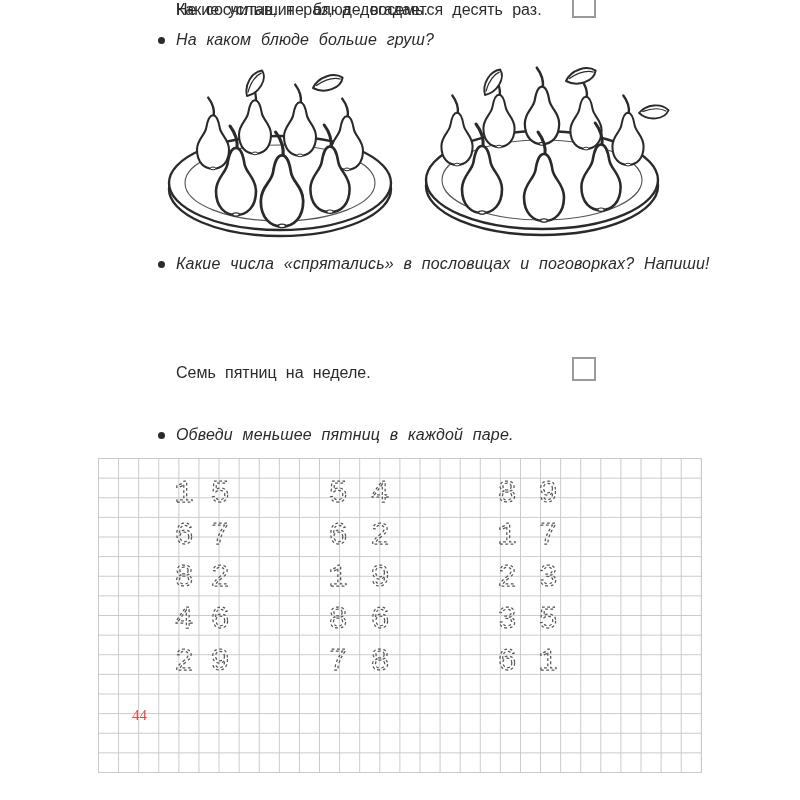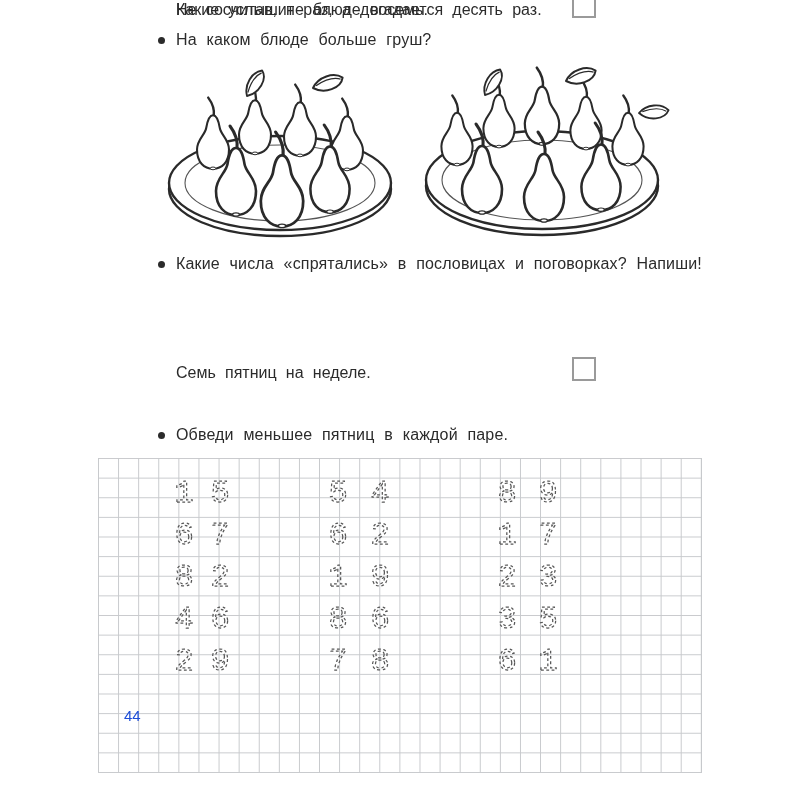--- a/index.html
+++ b/index.html
@@ -4,21 +4,21 @@
 <style>
   html,body{margin:0;padding:0;background:#ffffff;}
   .page{
     position:relative;width:800px;height:800px;background:#ffffff;overflow:hidden;
     font-family:"Liberation Sans","DejaVu Sans",sans-serif;color:#2b2b2b;
   }
   .heading{position:absolute;left:0;width:760px;font-size:16px;line-height:20px;
     word-spacing:0.32em;letter-spacing:0.01em;}
   .bullet-dot{position:absolute;left:158px;top:7px;width:7px;height:7px;border-radius:50%;
     background:#2b2b2b;}
-  .heading-text{position:absolute;left:176px;top:0;white-space:nowrap;}
+  .heading-text{position:absolute;left:176px;top:0;white-space:nowrap;font-style:italic;}
   .plate-svg{position:absolute;}
   .plate-line{fill:#ffffff;stroke:#2a2a2a;stroke-width:2.4;}
   .plate-rim{fill:#ffffff;stroke:#555555;stroke-width:1.1;}
   .pear-body{fill:#ffffff;stroke:#2a2a2a;stroke-width:2.6;}
   .pear-stem{fill:none;stroke:#2a2a2a;stroke-width:3;stroke-linecap:round;}
   .pear-base{fill:#ffffff;stroke:#2a2a2a;stroke-width:1.2;}
   .leaf-body{fill:#ffffff;stroke:#2a2a2a;stroke-width:2.2;stroke-linejoin:round;}
   .leaf-vein{fill:none;stroke:#2a2a2a;stroke-width:1.4;}
   .proverb-row{position:absolute;left:0;width:800px;height:24px;font-size:16px;line-height:20px;
     word-spacing:0.3em;}
@@ -35,21 +35,21 @@
       linear-gradient(to bottom,#c9cbce 1px,transparent 1px);
     background-size:20.1px 19.63px;
     border-right:1px solid #c7c9cc;border-bottom:1px solid #c9cbce;
   }
   .pairs-svg{position:absolute;left:98px;top:458px;width:603px;height:314px;}
   .trace-digit{
     font-family:"Liberation Mono","DejaVu Sans Mono",monospace;
     font-size:32px;fill:none;stroke:#585858;stroke-width:1.25;
     stroke-dasharray:2.8 2.5;text-anchor:middle;
   }
-  .page-number{position:absolute;left:124px;top:707px;font-size:15px;color:#1d4ed8;}
+  .page-number{position:absolute;left:132px;top:707px;font-size:15px;color:#ef4444;font-family:Liberation Serif, serif;}
 </style>
 </head>
 <body>
 
 <div class="page">
 
   <div class="heading" style="top:30px">
     <span class="bullet-dot"></span>
     <span class="heading-text">На каком блюде больше груш?</span>
   </div>

